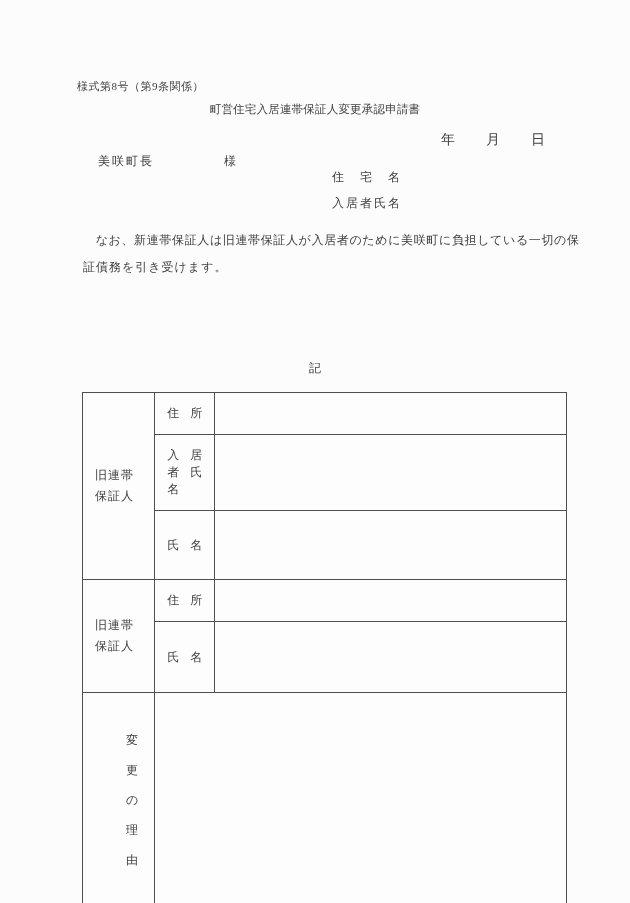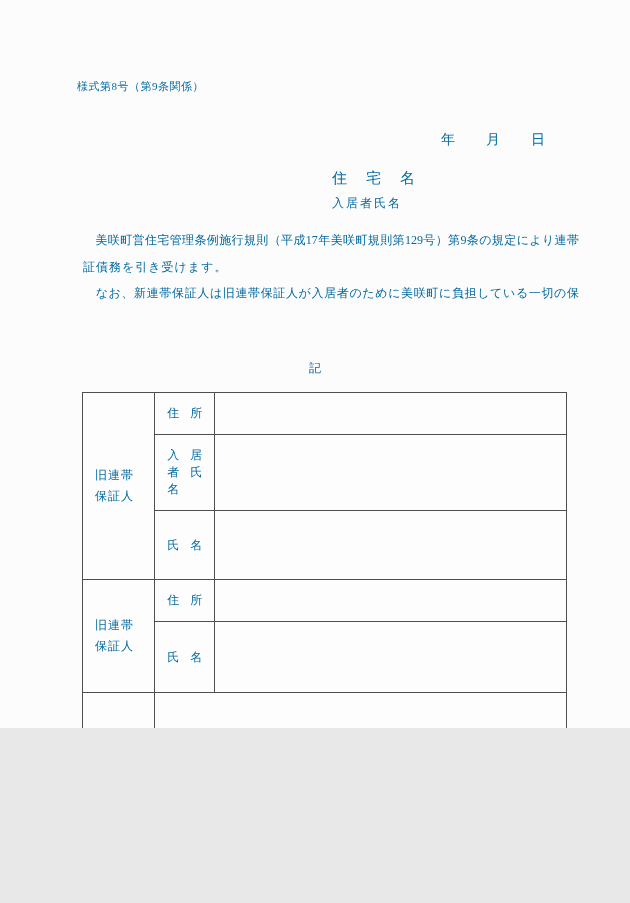--- a/index.html
+++ b/index.html
@@ -3,24 +3,24 @@
 <meta charset="utf-8">
 <style>
   html, body {
     margin: 0;
     padding: 0;
     background: #e8e8e8;
   }
   .page {
     position: relative;
     width: 630px;
-    height: 728px;
+    height: 903px;
     margin: 0 auto;
     background: #fcfcfc;
-    color: #0369a1;
+    color: #404040;
     font-family: "Liberation Serif", "DejaVu Serif", serif;
     overflow: hidden;
   }
   .abs { position: absolute; }
 
   .form-number {
     left: 77px; top: 79px;
     font-size: 11px;
     letter-spacing: 0.5px;
   }
@@ -36,21 +36,21 @@
     font-size: 14px;
     letter-spacing: 1px;
   }
   .addressee-line {
     left: 98px; top: 153px;
     font-size: 12px;
     letter-spacing: 2px;
   }
   .housing-name-label {
     left: 332px; top: 169px;
-    font-size: 15px;
+    font-size: 12px;
     letter-spacing: 2px;
     font-family: Liberation Mono, monospace;
   }
   .resident-name-label {
     left: 332px; top: 195px;
     font-size: 12px;
     letter-spacing: 2px;
   }
 
   .body-text {
@@ -121,32 +121,33 @@
     white-space: pre;
   }
 </style>
 </head>
 <body>
 
 <div class="page">
 
   <div class="abs form-number">様式第8号（第9条関係）</div>
 
+  <div class="abs doc-title">町営住宅入居連帯保証人変更承認申請書</div>
 
   <div class="abs date-line">年　　月　　日</div>
 
+  <div class="abs addressee-line">美咲町長　　　　　様</div>
 
   <div class="abs housing-name-label">住　宅　名</div>
 
   <div class="abs resident-name-label">入居者氏名</div>
 
   <div class="abs body-text">
-    <div class="doc-line line-just">　美咲町営住宅管理条例施行規則（平成17年美咲町規則第129号）第9条の規定により連帯</div>
+    <div class="doc-line line-just">　なお、新連帯保証人は旧連帯保証人が入居者のために美咲町に負担している一切の保</div>
     <div class="doc-line">証債務を引き受けます。</div>
-    <div class="doc-line line-just">　なお、新連帯保証人は旧連帯保証人が入居者のために美咲町に負担している一切の保</div>
   </div>
 
   <div class="abs record-heading">記</div>
 
   <table class="guarantor-table">
     <colgroup>
       <col class="col-group">
       <col class="col-field">
       <col class="col-value">
     </colgroup>

